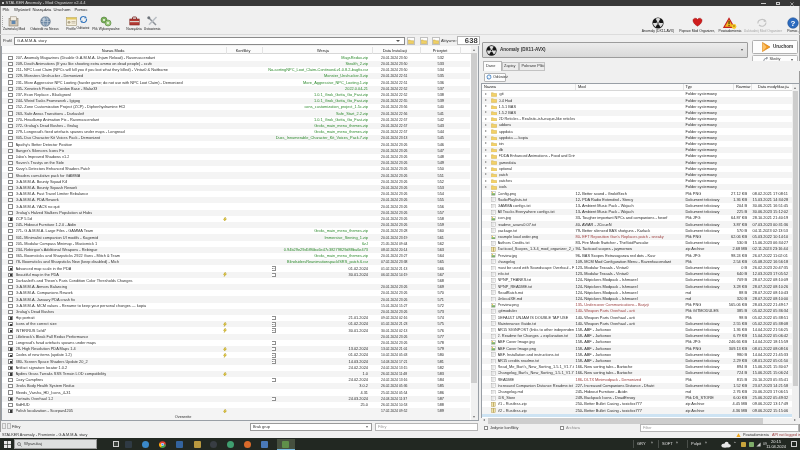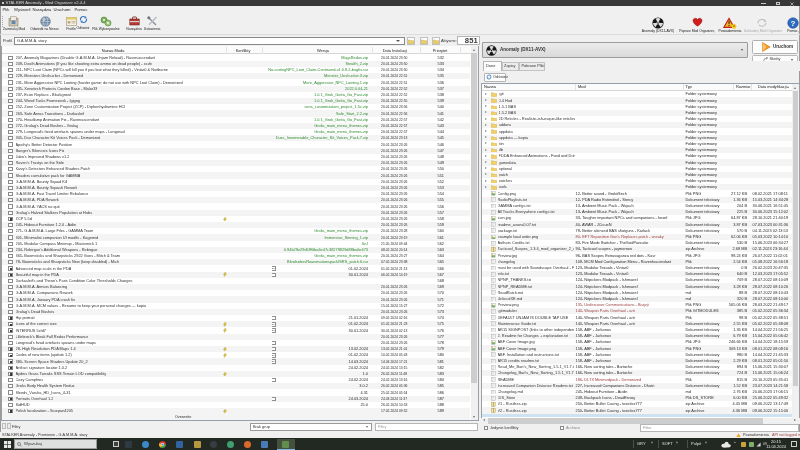--- a/index.html
+++ b/index.html
@@ -118,21 +118,21 @@
 <div class="a" style="left:419.5px;top:36.8px;width:8.8px;height:8.6px;background:#fdfdfd;border:0.7px solid #c0c0c0;"></div>
 <svg style="left:421.0px;top:38.6px;" width="6" height="5" viewBox="0 0 6 5">
     <path d="M0.3 1 H2.2 L2.8 1.7 H5.7 V4.7 H0.3 Z" fill="#f0d064" stroke="#b99b33" stroke-width="0.4"></path>
   </svg>
 <div class="a" style="left:431.5px;top:36.8px;width:8.8px;height:8.6px;background:#fdfdfd;border:0.7px solid #c0c0c0;"></div>
 <svg style="left:433.0px;top:38.6px;" width="6" height="5" viewBox="0 0 6 5">
     <path d="M0.3 1 H2.2 L2.8 1.7 H5.7 V4.7 H0.3 Z" fill="#f0d064" stroke="#b99b33" stroke-width="0.4"></path>
   </svg>
 <div class="t" style="left:441px;top:38.4px;">Aktywne:</div>
 <div class="a" style="left:456.5px;top:35.6px;width:23px;height:9.8px;background:#fff;border:0.7px solid #b5b5b5;"></div>
-<div class="t" style="left:478px;top:36.6px;font-size:7.6px;line-height:8px;font-weight:600;color:#3a3a3a;transform:translateX(-100%);letter-spacing:0.2px;">851</div>
+<div class="t" style="left:478px;top:36.6px;font-size:7.6px;line-height:8px;font-weight:600;color:#3a3a3a;transform:translateX(-100%);letter-spacing:0.2px;">638</div>
 <div class="a" style="left:1px;top:45.5px;width:477.5px;height:375.5px;background:#fff;border:0.8px solid #999fa6;"></div>
 <div class="a" style="left:1.8px;top:46.3px;width:476px;height:8.2px;background:#fbfbfb;border-bottom:0.7px solid #d7d7d7;"></div>
 <div class="t" style="left:113px;top:47.5px;transform:translateX(-50%);color:#222;">Nazwa Moda</div>
 <div class="t" style="left:243px;top:47.5px;transform:translateX(-50%);color:#222;">Konflikty</div>
 <div class="t" style="left:323px;top:47.5px;transform:translateX(-50%);color:#222;">Wersja</div>
 <div class="t" style="left:395px;top:47.5px;transform:translateX(-50%);color:#222;">Data Instalacji</div>
 <div class="t" style="left:440px;top:47.5px;transform:translateX(-50%);color:#222;">Priorytet</div>
 <div class="a" style="left:226px;top:47px;width:0.7px;height:7px;background:#e3e3e3;"></div>
 <div class="a" style="left:262px;top:47px;width:0.7px;height:7px;background:#e3e3e3;"></div>
 <div class="a" style="left:372px;top:47px;width:0.7px;height:7px;background:#e3e3e3;"></div>

